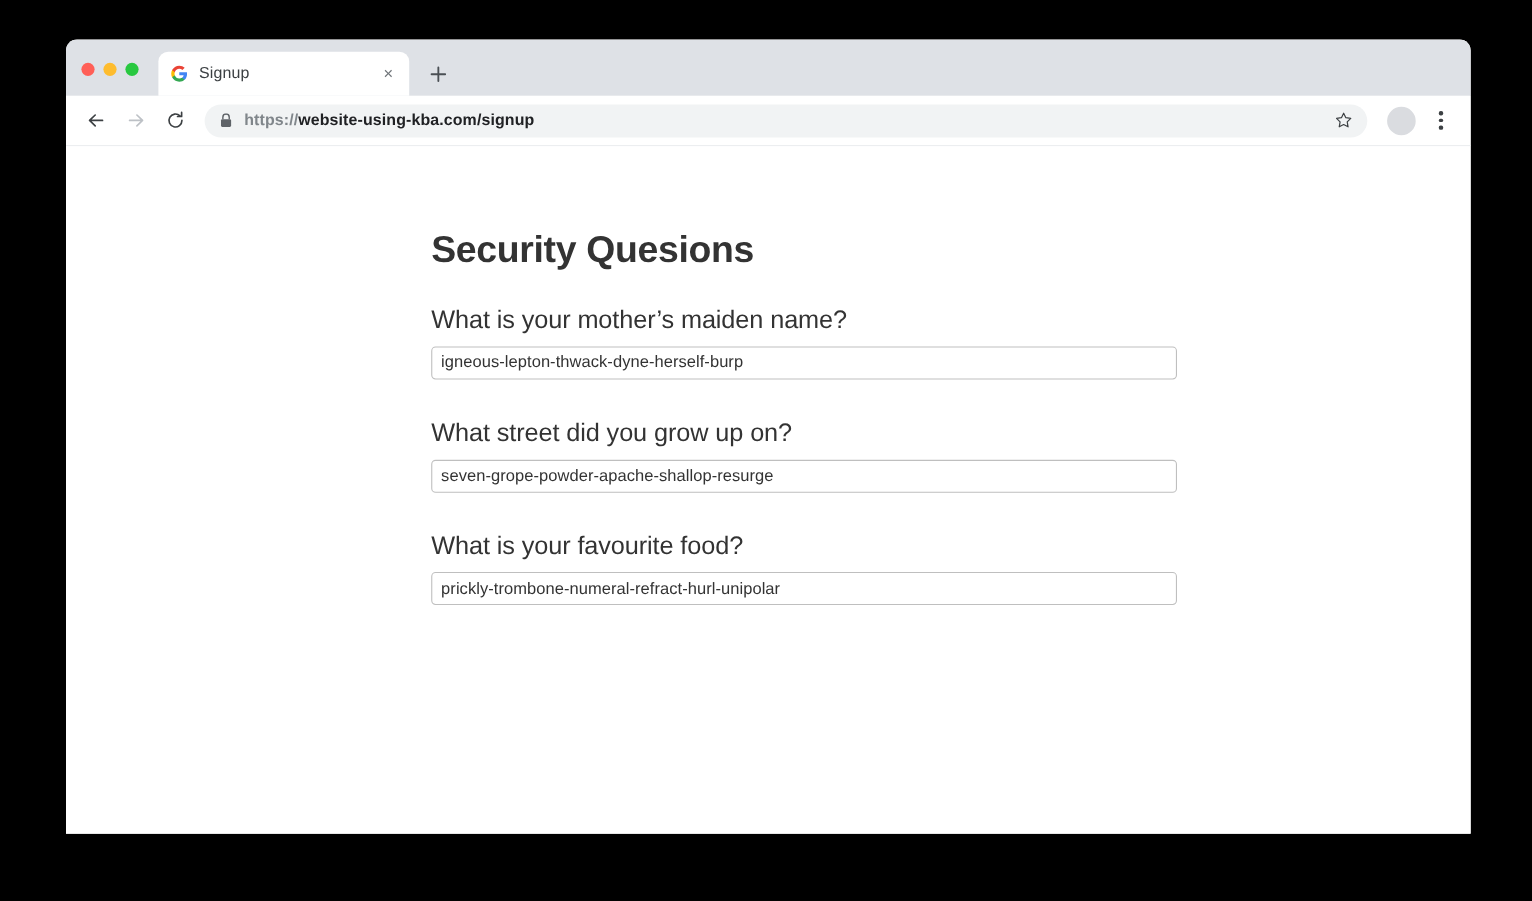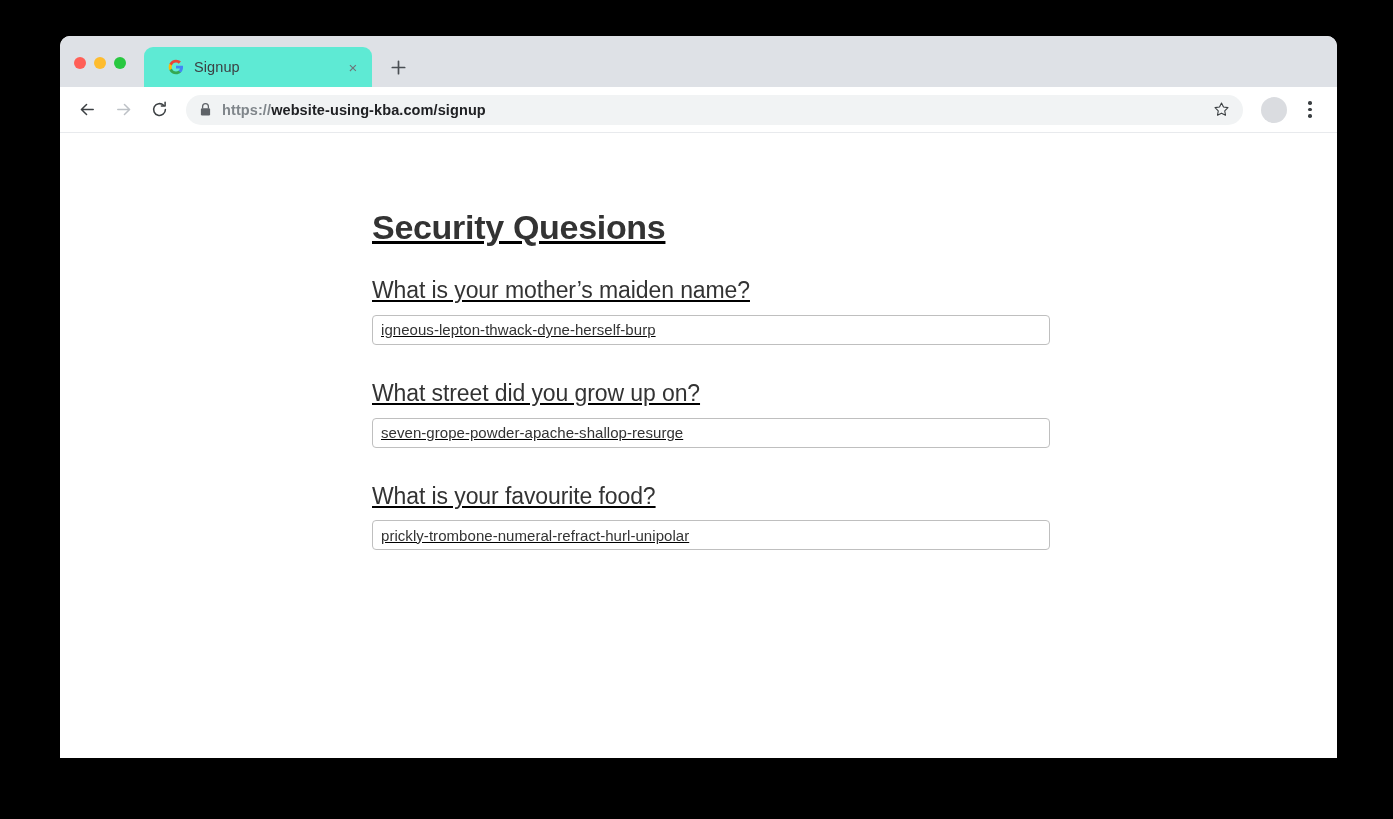--- a/index.html
+++ b/index.html
@@ -55,25 +55,25 @@
     display: flex;
     align-items: flex-end;
     margin-left: 76px;
     height: 100%;
   }
 
   .browser-tab {
     position: relative;
     width: 228px;
     height: 40px;
-    background: #5eead4;
+    background: #ffffff;
     border-radius: 9px 9px 0 0;
     display: flex;
     align-items: center;
-    padding: 0 10px 0 24px;
+    padding: 0 10px 0 11px;
     gap: 10px;
   }
 
   .tab-favicon {
     width: 16px;
     height: 16px;
     flex: 0 0 16px;
     display: block;
   }
 
@@ -208,24 +208,23 @@
   
   #page-viewport {
     flex: 1 1 auto;
     background: #ffffff;
     overflow: hidden;
     position: relative;
   }
 
   #page-content {
     position: absolute;
-    left: 312px;
+    left: 332px;
     top: 74px;
     width: 678px;
-    text-decoration: underline;
   }
 
   #page-title {
     font-size: 34px;
     font-weight: bold;
     color: #333333;
     letter-spacing: -0.3px;
     line-height: 1.2;
     margin-bottom: 28px;
   }

